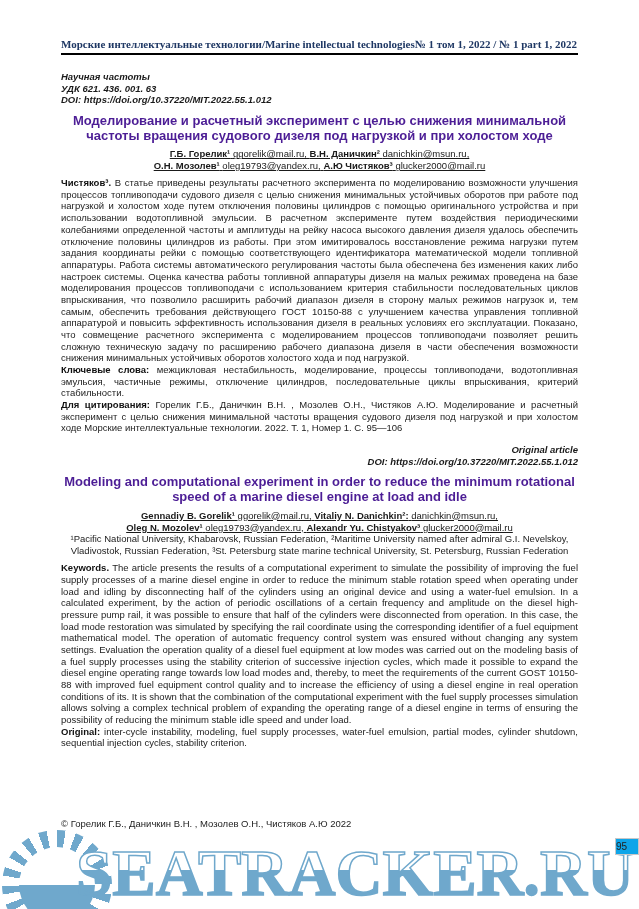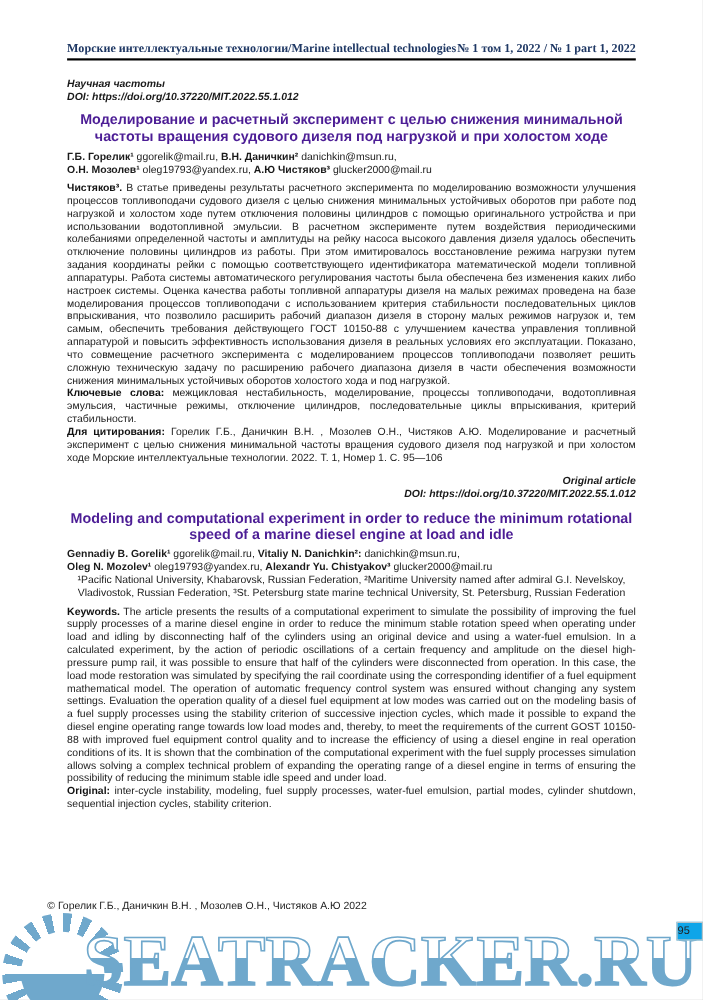--- a/index.html
+++ b/index.html
@@ -10,46 +10,46 @@
     margin:0 auto;
     background:#fff;
     overflow:hidden;
     font-family:"Liberation Sans", sans-serif;
     color:#1a1a1a;
   }
   .content { padding:38px 61px 0 61px; }
 
   
   .journal-header {
-    display:flex; justify-content:space-between; align-items:flex-end;
+    display:flex; align-items:flex-end;
     font-family:"Liberation Serif", serif;
     font-weight:bold; font-size:11px; color:#1f3864;
     border-bottom:2px solid #000; padding-bottom:3px;
   }
 
   
   .meta { margin-top:16px; font-size:9.5px; font-style:italic; font-weight:bold; line-height:1.22; }
   .meta div { margin:0; }
 
   .title {
     margin-top:7px; text-align:center;
     font-size:13px; font-weight:bold; line-height:1.18; color:#4c1d95;
   }
-  .authors { margin-top:5px; text-align:left; font-size:9.5px; line-height:1.25; }
+  .authors { margin-top:5px; text-align:center; font-size:9.5px; line-height:1.25;text-decoration:underline; }
   .authors .b { font-weight:bold; }
   .affiliations { text-align:center; font-size:9.5px; line-height:1.25; color:#222; }
 
   .para { margin-top:5px; font-size:9.5px; line-height:1.23; text-align:justify; color:#222; }
   .para .b { font-weight:bold; color:#111; }
 
   .en-block { margin-top:10px;text-align:right; }
 
   
   .copyright {
-    position:absolute; left:43px; top:818px;
+    position:absolute; left:61px; top:818px;
     font-size:9.5px; color:#222;
   }
   .sun-icon {
     position:absolute; left:2px; top:830px;
     width:110px; height:110px; border-radius:50%;
     background:repeating-conic-gradient(#6fa8cc 0deg 9deg, rgba(255,255,255,0) 9deg 20deg);
   }
   .sun-core {
     position:absolute; left:17px; top:17px;
     width:76px; height:76px; border-radius:50%;
@@ -71,20 +71,21 @@
 <div class="page">
   <div class="content">
 
     <div class="journal-header">
       <span>Морские интеллектуальные технологии/Marine intellectual technologies</span>
       <span>№ 1 том 1, 2022 / № 1 part 1, 2022</span>
     </div>
 
     <div class="meta">
       <div>Научная частоты</div>
+      <div>УДК 621. 436. 001. 63</div>
       <div>DOI: https://doi.org/10.37220/MIT.2022.55.1.012</div>
     </div>
 
     <div class="title">Моделирование и расчетный эксперимент с целью снижения минимальной частоты вращения судового дизеля под нагрузкой и при холостом ходе</div>
 
     <p class="authors">
       <span class="b">Г.Б. Горелик¹</span>
       <span>ggorelik@mail.ru,</span>
       <span class="b">В.Н. Даничкин²</span>
       <span>danichkin@msun.ru,</span>

